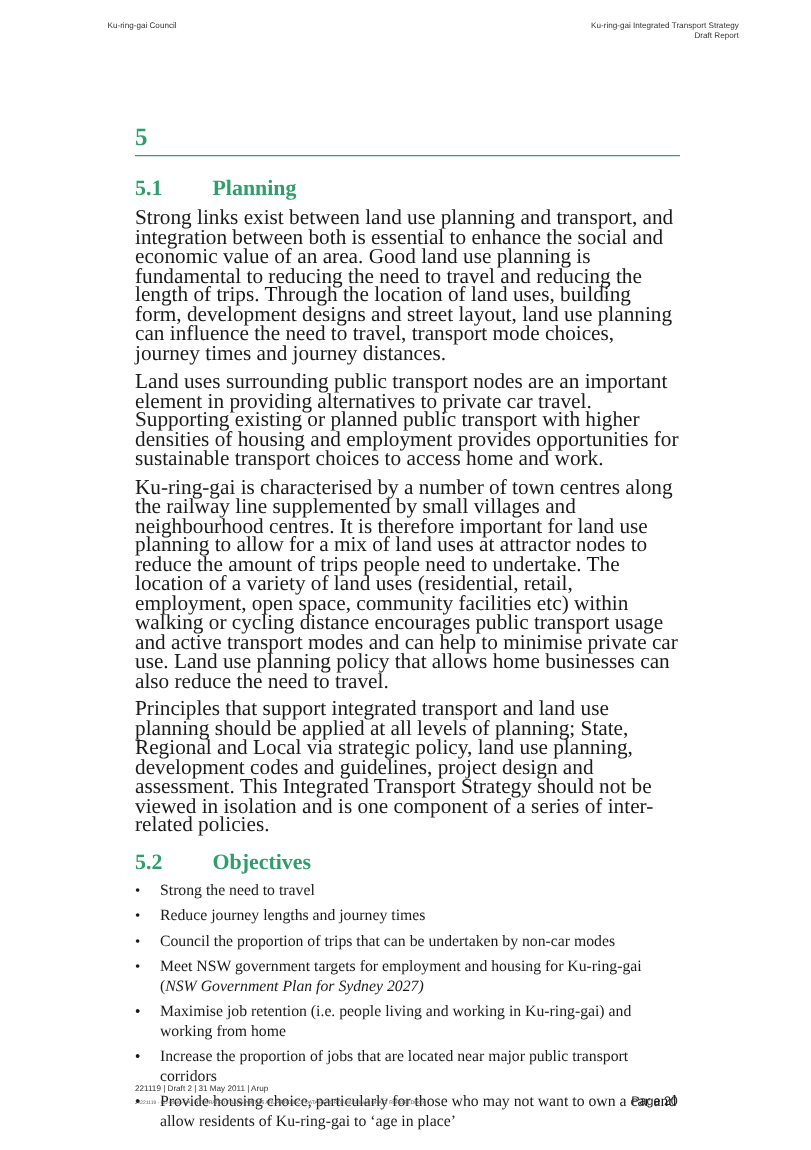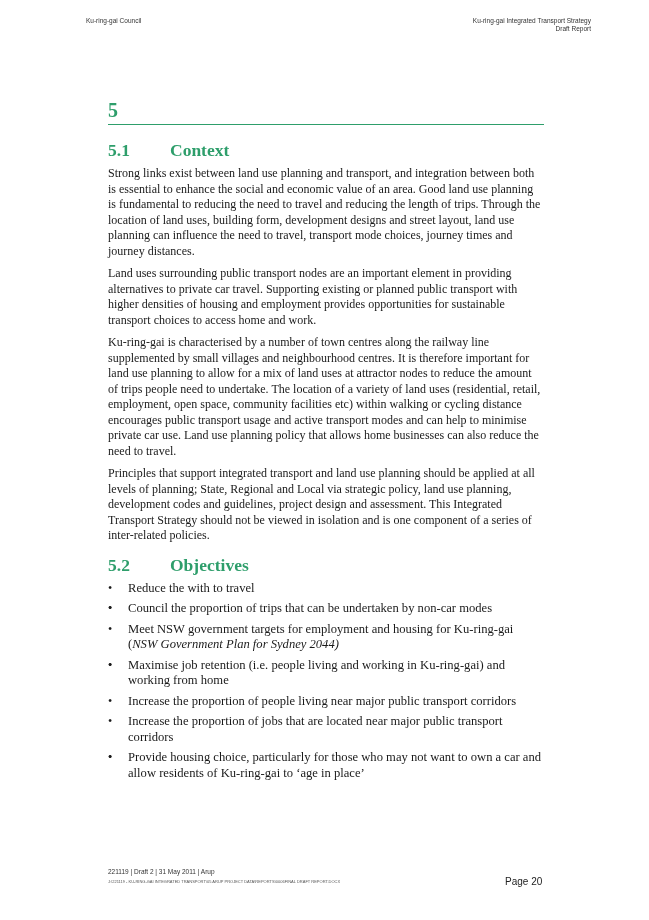--- a/index.html
+++ b/index.html
@@ -7,21 +7,21 @@
   .page { position: absolute; left: 0; top: 0; width: 649px; height: 920px; background: #fff; }
   .hdr { position: absolute; top: 17px; font-family: "Liberation Sans", sans-serif; font-size: 6.5px; color: #333; line-height: 8px; }
   .hdr-left { left: 86px; }
   .content { position: absolute; left: 108px; width: 436px; top: 98px; font-family: "Liberation Serif", serif; color: #1a1a1a; }
   .h1 { font-family: "Liberation Serif", serif; font-weight: bold; color: #2e9e6b; font-size: 20px; line-height: 24px; padding-bottom: 2px; border-bottom: 1.5px solid #2e9e6b; display: flex; }
   .h1 .num { width: 62px; }
   .h2 { font-family: "Liberation Serif", serif; font-weight: bold; color: #2e9e6b; font-size: 17.5px; line-height: 22px; display: flex; }
   .h2 .num { width: 62px; }
   .h2.ctx { margin-top: 14px; margin-bottom: 5px; }
   .h2.obj { margin-top: 10px; margin-bottom: 5px; }
-  p.body { margin: 0 0 7px 0; font-size: 12px; line-height: 15.5px; }
+  p.body { margin: 0 0 7px 0; font-size: 17px; line-height: 15.5px; }
   ul.obj-list { list-style: none; margin: 0; padding: 0; }
   ul.obj-list li { position: relative; padding-left: 20px; font-size: 12.6px; line-height: 15.5px; margin-bottom: 5px; }
   ul.obj-list li .bullet { position: absolute; left: 0; top: 0; font-size: 12px; }
   .ftr-line1 { position: absolute; left: 108px; top: 868px; font-family: "Liberation Sans", sans-serif; font-size: 6.5px; color: #333; }
   .ftr-line2 { position: absolute; left: 108px; top: 879px; font-family: "Liberation Sans", sans-serif; font-size: 4px; color: #555; white-space: nowrap; }
   .ftr-page { position: absolute; left: 505px; top: 876px; font-family: "Liberation Sans", sans-serif; font-size: 10px; color: #222; }
 </style>
 </head>
 <body>
 
@@ -34,41 +34,41 @@
   </div>
 
   <div class="content">
 
     <div class="h1">
       <span class="num">5</span>
     </div>
 
     <div class="h2 ctx">
       <span class="num">5.1</span>
-      <span>Context</span>
+      <span>Planning</span>
     </div>
 
     <p class="body">Strong links exist between land use planning and transport, and integration between both is essential to enhance the social and economic value of an area. Good land use planning is fundamental to reducing the need to travel and reducing the length of trips. Through the location of land uses, building form, development designs and street layout, land use planning can influence the need to travel, transport mode choices, journey times and journey distances.</p>
     <p class="body">Land uses surrounding public transport nodes are an important element in providing alternatives to private car travel. Supporting existing or planned public transport with higher densities of housing and employment provides opportunities for sustainable transport choices to access home and work.</p>
     <p class="body">Ku-ring-gai is characterised by a number of town centres along the railway line supplemented by small villages and neighbourhood centres. It is therefore important for land use planning to allow for a mix of land uses at attractor nodes to reduce the amount of trips people need to undertake. The location of a variety of land uses (residential, retail, employment, open space, community facilities etc) within walking or cycling distance encourages public transport usage and active transport modes and can help to minimise private car use. Land use planning policy that allows home businesses can also reduce the need to travel.</p>
     <p class="body">Principles that support integrated transport and land use planning should be applied at all levels of planning; State, Regional and Local via strategic policy, land use planning, development codes and guidelines, project design and assessment. This Integrated Transport Strategy should not be viewed in isolation and is one component of a series of inter-related policies.</p>
 
     <div class="h2 obj">
       <span class="num">5.2</span>
       <span>Objectives</span>
     </div>
 
     <ul class="obj-list">
-      <li><span class="bullet">•</span><span>Reduce the with to travel</span></li>
-      <li><span class="bullet">•</span></li>
+      <li><span class="bullet">•</span><span>Strong the need to travel</span></li>
+      <li><span class="bullet">•</span><span>Reduce journey lengths and journey times</span></li>
       <li><span class="bullet">•</span><span>Council the proportion of trips that can be undertaken by non-car modes</span></li>
-      <li><span class="bullet">•</span><span>Meet NSW government targets for employment and housing for Ku-ring-gai (</span><em>NSW Government Plan for Sydney 2044)</em></li>
+      <li><span class="bullet">•</span><span>Meet NSW government targets for employment and housing for Ku-ring-gai (</span><em>NSW Government Plan for Sydney 2027)</em></li>
       <li><span class="bullet">•</span></li>
       <li><span class="bullet">•</span><span>Maximise job retention (i.e. people living and working in Ku-ring-gai) and working from home</span></li>
-      <li><span class="bullet">•</span><span>Increase the proportion of people living near major public transport corridors</span></li>
+      <li><span class="bullet">•</span></li>
       <li><span class="bullet">•</span><span>Increase the proportion of jobs that are located near major public transport corridors</span></li>
       <li><span class="bullet">•</span></li>
       <li><span class="bullet">•</span><span>Provide housing choice, particularly for those who may not want to own a car and allow residents of Ku-ring-gai to ‘age in place’</span></li>
     </ul>
   </div>
 
   <div class="ftr-line1">221119 | Draft 2 | 31 May 2011 | Arup</div>
   <div class="ftr-line2">J:\221119 - KU-RING-GAI INTEGRATED TRANSPORT\05 ARUP PROJECT DATA\REPORTS\0006FINAL DRAFT REPORT.DOCX</div>
   <div class="ftr-page">Page 20</div>
 </div>

